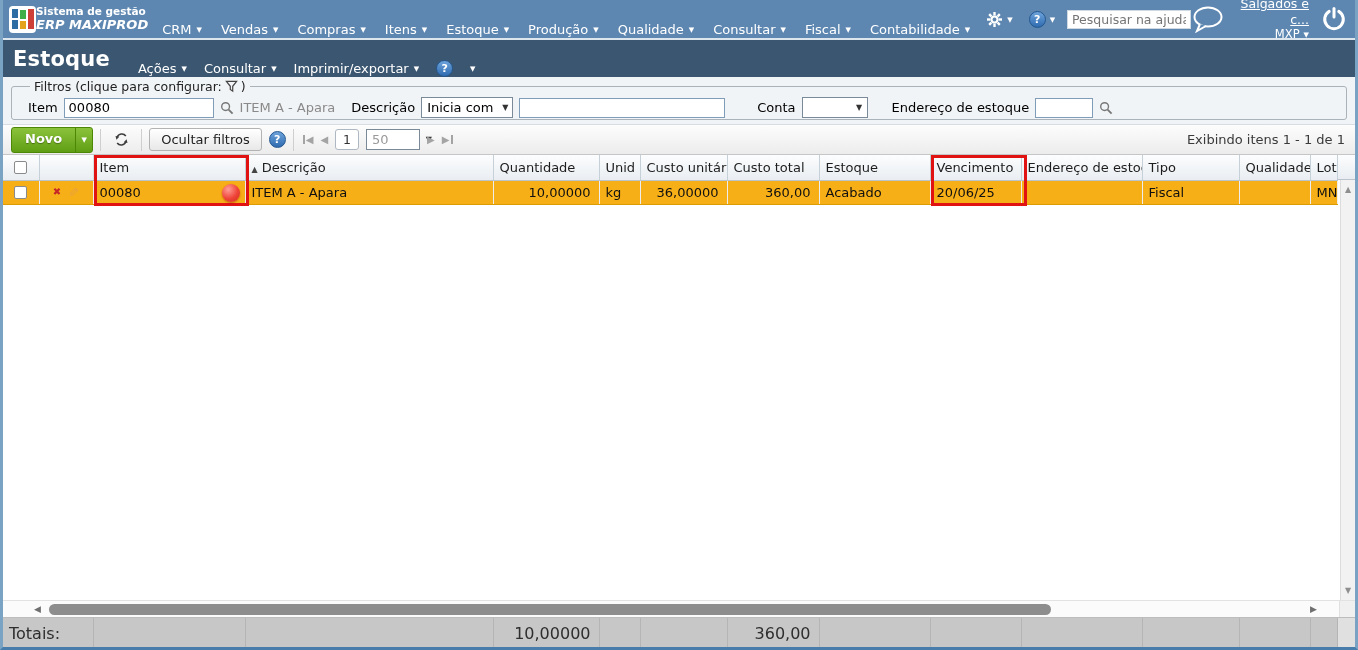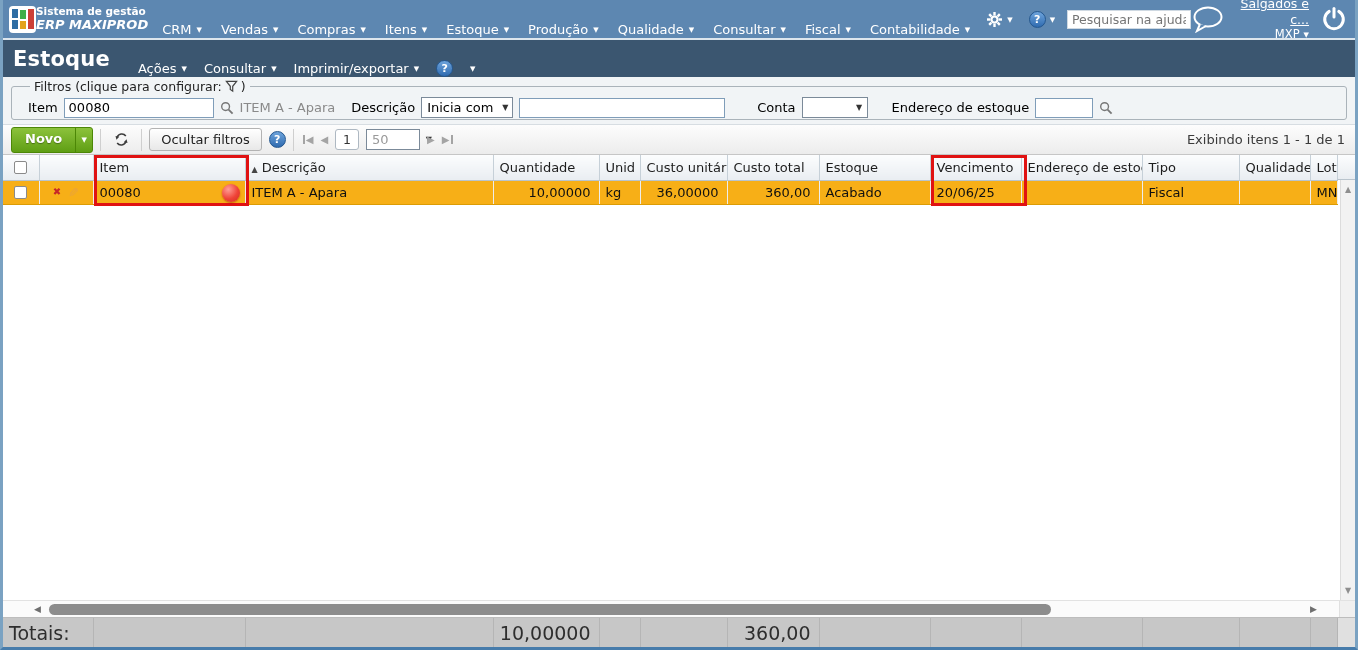--- a/index.html
+++ b/index.html
@@ -100,21 +100,21 @@
   
   .hscroll { height:17px; background:#fbfbfb; border-top:1px solid #e2e2e2; position:relative; flex:0 0 auto; }
   .hs-left { position:absolute; left:31px; top:3px; font-size:9px; color:#6f6f6f; cursor:pointer; }
   .hs-right { position:absolute; right:38px; top:3px; font-size:9px; color:#6f6f6f; cursor:pointer; }
   .hs-thumb { position:absolute; left:46px; top:3px; width:1002px; height:11px; background:#8d8d8d; border-radius:6px; cursor:pointer; }
   .hs-corner { position:absolute; right:0; top:0; bottom:0; width:16px; background:#f0f0f0; border-left:1px solid #e0e0e0; }
 
   
   .totals-wrap { height:30px; background:#e0e0e0; flex:0 0 auto; border-top:1px solid #bdbdbd; }
   table.totals { border-collapse:collapse; table-layout:fixed; width:1334px; height:30px; }
-  .totals td { background:#c7c7c7; border-right:1px solid #b5b5b5; font-size:19px; color:#2e2e2e;
+  .totals td { background:#c7c7c7; border-right:1px solid #b5b5b5; font-size:16px; color:#2e2e2e;
                padding:0 6px; overflow:hidden; white-space:nowrap; }
 
   
   .annotation { position:absolute; pointer-events:none; }
   .ann-rect { border:3px solid #e01212; }
   .ann-rect-item { left:91px; top:155px; width:155px; height:51px; }
   .ann-rect-venc { left:928px; top:155px; width:96px; height:51px; }
   .ann-dot { left:219px; top:184px; width:18px; height:18px; border-radius:50%;
              background:radial-gradient(circle at 35% 30%, #ff9d95, #ef4337 55%, #cf2b20);
              box-shadow:0 1px 2px rgba(150,0,0,0.5); }

